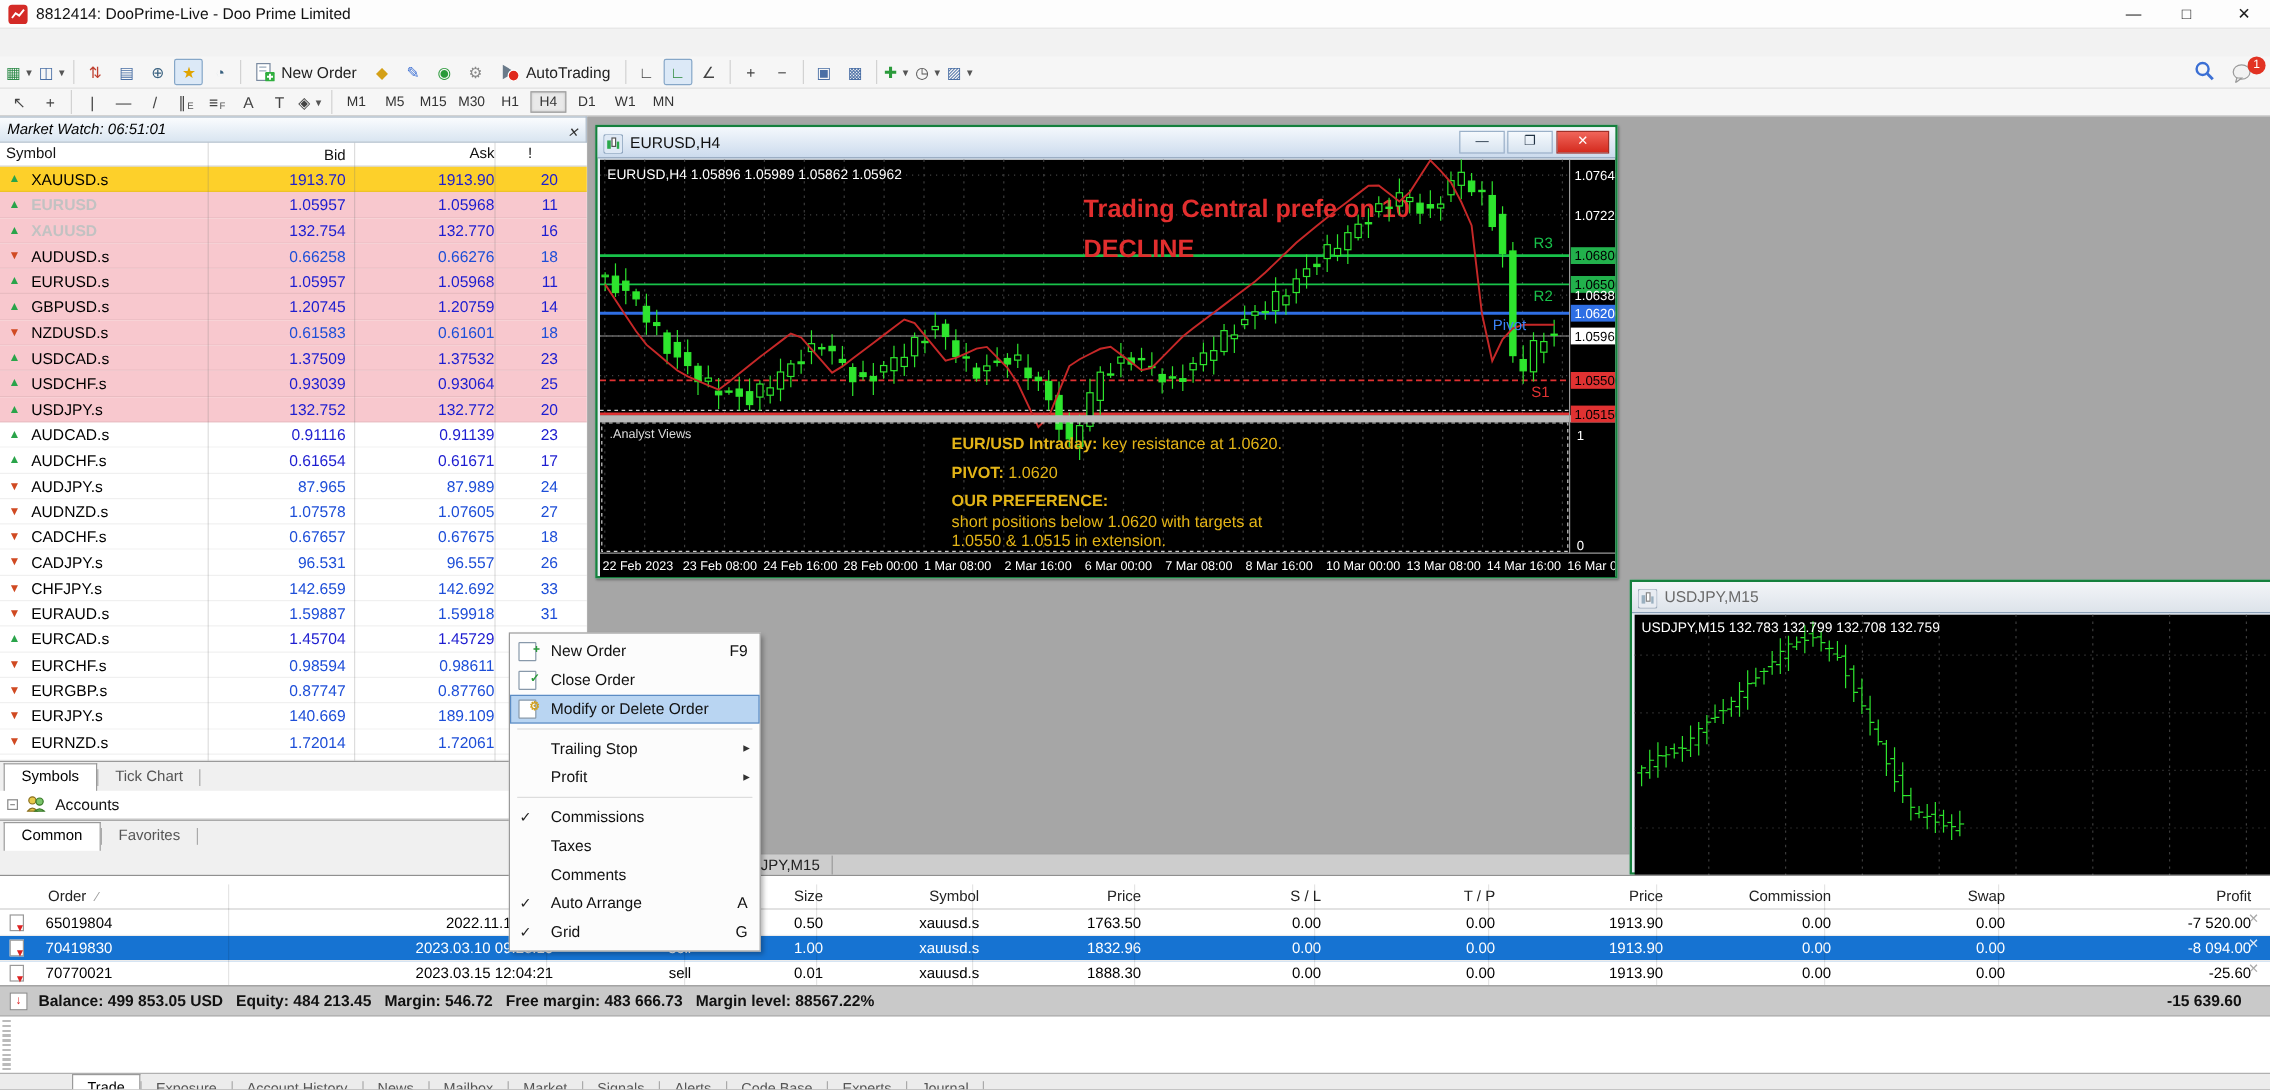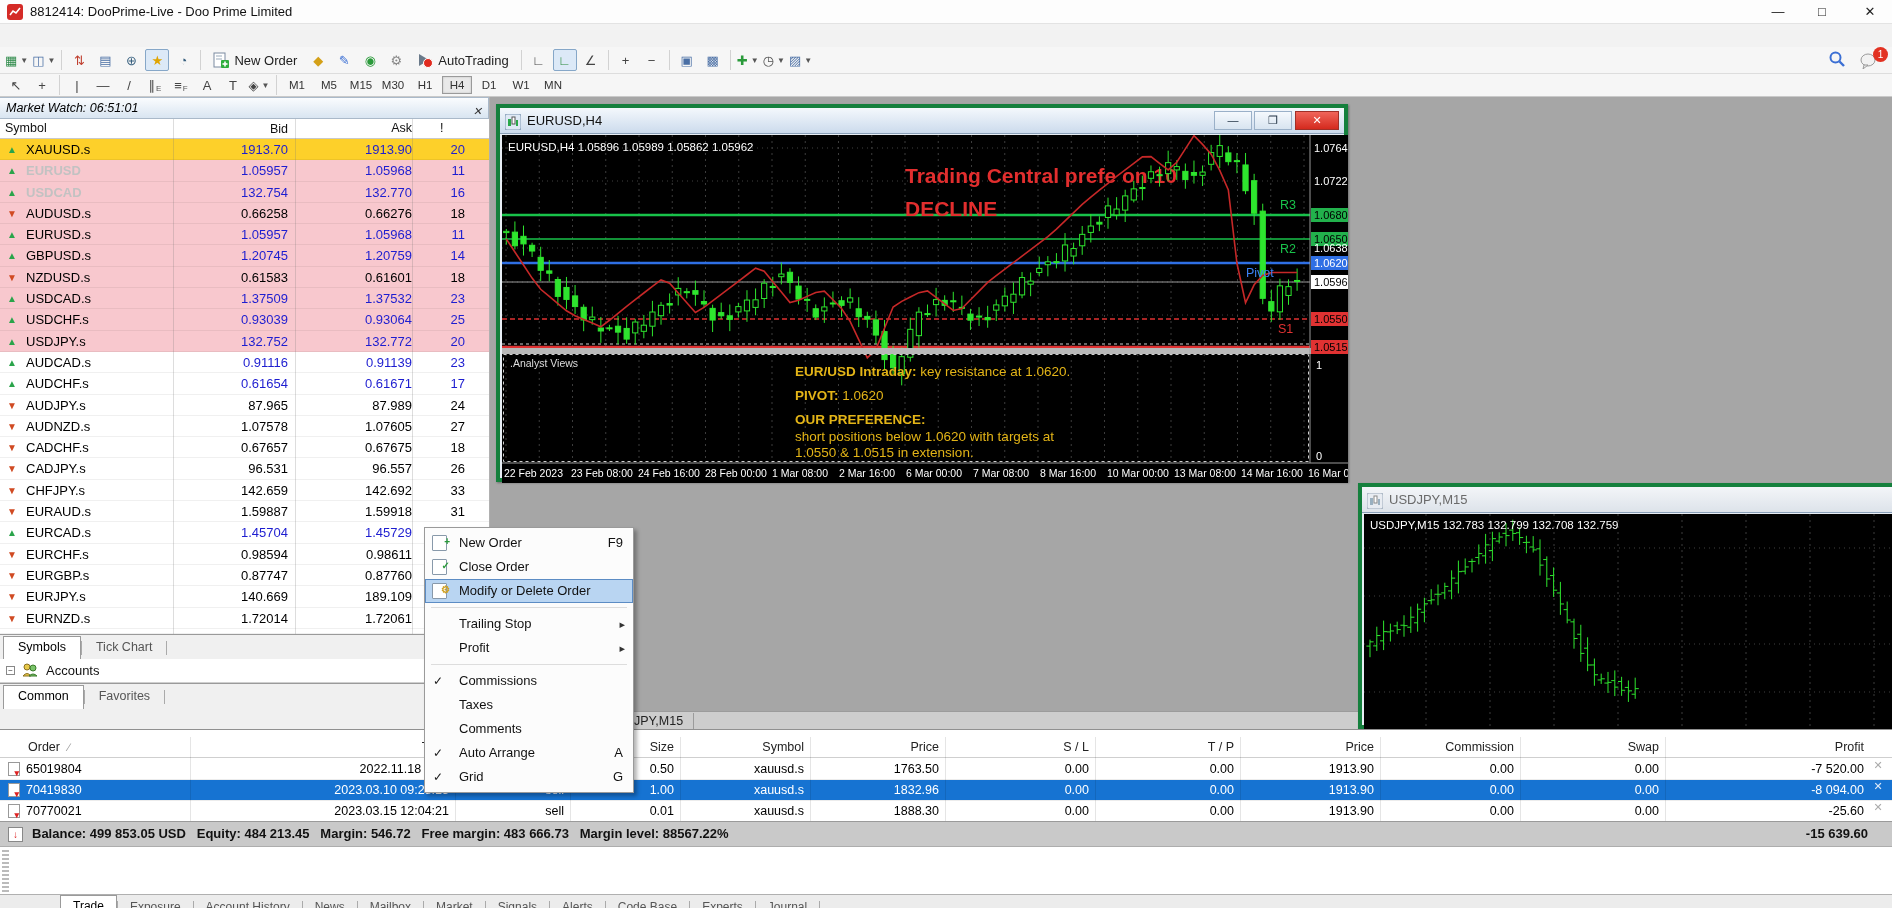--- a/index.html
+++ b/index.html
@@ -35,59 +35,59 @@
   .panelhdr .x { position:absolute; right:6px; top:3px; font-size:11px; color:#333; }
   #mw-colhdr { position:relative; height:20px; background:#fff; border-bottom:1px solid #c9c9c9; font-size:12.5px; }
   #mw-rows { position:relative; background:#fff; }
   .mwrow { position:relative; height:21.3px; line-height:21.3px; border-bottom:1px solid rgba(0,0,0,0.06); }
   .mwrow .arr { position:absolute; left:7px; top:0; font-size:10px; }
   .mwrow .sym { position:absolute; left:26px; top:0; font-size:13px; color:#000; }
   .mwrow .bid { position:absolute; left:120px; width:168px; text-align:right; font-size:13px; }
   .mwrow .ask { position:absolute; left:300px; width:112px; text-align:right; font-size:13px; }
   .mwrow .spr { position:absolute; left:400px; width:65px; text-align:right; font-size:13px; }
   .up .bid,.up .ask,.up .spr { color:#1d1dd0; }
-  .dn .bid,.dn .ask,.dn .spr { color:#000000; }
+  .dn .bid,.dn .ask,.dn .spr { color:#1d4ed8; }
   .up .arr { color:#2aa44a; } .dn .arr { color:#d04a22; }
   .bg-yellow { background:#fdd02a; } .bg-pink { background:#f8c8ce; }
   .disabled .sym { color:#c2c2c2;font-weight:bold; }
   .mwdiv { position:absolute; top:0; width:1px; background:rgba(120,120,120,0.25); }
   .tabstrip { position:relative; height:25px; background:#f0f0f0; border-top:1px solid #9a9a9a; display:flex; align-items:flex-start; padding-left:3px; }
   .tab { height:21px; line-height:20px; padding:0 14px; font-size:12.5px; color:#555; margin-top:2px; }
   .tab.active { background:#fff; border:1px solid #9a9a9a; border-bottom:none; color:#000; margin-top:1px; height:24px; }
   .tabdiv { width:1px; height:14px; background:#aaa; margin-top:6px; }
   #nav-body { height:24px; background:#fff; border-bottom:1px solid #cfcfcf; position:relative; }
   #nav-body .exp { position:absolute; left:6px; top:7px; width:9px; height:9px; border:1px solid #888; background:#fff; font-size:8px; line-height:7px; text-align:center; color:#333; }
   #nav-body .acct-ic { position:absolute; left:22px; top:4px; }
   #nav-body .lbl { position:absolute; left:46px; top:4px; font-size:13px; }
   
   #workspace { position:absolute; left:490px; top:97px; width:1402px; height:632px; background:#a6a6a6; }
   #mdistrip { position:absolute; left:0; top:614px; width:1402px; height:18px; background:#cdcdcd; border-top:1px solid #9b9b9b; }
   #mdistrip .mtab { position:absolute; left:144px; top:1px; font-size:12.5px; color:#222; padding-right:10px; border-right:1px solid #9b9b9b; height:16px; line-height:16px; }
-  .chartwin { position:absolute; background:#e8eef5; border:4px solid #15803d; box-shadow:1px 1px 2px rgba(0,0,0,0.35); }
+  .chartwin { position:absolute; background:#e8eef5; border:2px solid #15803d; box-shadow:1px 1px 2px rgba(0,0,0,0.35); }
   .cw-title { position:relative; height:26px; background:linear-gradient(#f4f8fc,#ccdbed); border-bottom:1px solid #8aa0b8; line-height:25px; }
   .cw-title .ic { position:absolute; left:5px; top:5px; }
   .cw-title .t { position:absolute; left:27px; font-size:13px; color:#111; }
   .cw-title.inactive { background:linear-gradient(#f3f5f8,#dde3ea); }
   .cw-title.inactive .t { color:#6a6a6a; }
   .cwbtn { position:absolute; top:3px; width:38px; height:19px; border:1px solid #9ab0c8; background:linear-gradient(#f5f9fd,#d8e4f0); text-align:center; line-height:17px; font-size:11px; color:#234; }
   .cwbtn.close { background:linear-gradient(#f0655a,#d42a1e); color:#fff; border-color:#a03028; width:44px; }
   
   #ctxmenu { position:absolute; left:424px; top:527px; width:210px; background:#fcfcfc; border:1px solid #9a9a9a; box-shadow:3px 3px 4px rgba(0,0,0,0.3); z-index:60; padding:3px 0; }
   .cmi { position:relative; height:24px; line-height:24px; font-size:13px; color:#111; padding-left:34px; }
   .cmi.hl { background:#b9d5f2; outline:1px solid #5c8cc4; outline-offset:-1px; }
   .cmi .ck { position:absolute; left:8px; font-size:12px; color:#222; }
   .cmi .sc { position:absolute; right:10px; color:#111; }
   .cmi .sub { position:absolute; right:8px; font-size:11px; color:#333; }
   .cmi .mic { position:absolute; left:7px; top:4px; width:15px; height:16px; background:#fff; border:1px solid #8899aa; border-radius:1px; }
   .cmi .mic i { position:absolute; right:-4px; bottom:-4px; font-style:normal; font-size:10px; font-weight:bold; }
   .cmsep { height:1px; background:#ddd; margin:4px 6px; }
   
   #terminal { position:absolute; left:0; top:729px; width:1892px; height:179px; background:#fff; border-top:1px solid #909090; }
   #t-hdr { position:absolute; left:0; top:7px; width:1892px; height:21px; border-bottom:1px solid #cfcfcf; font-size:12.5px; color:#222; }
-  .tcell { position:absolute; top:0; height:21px; line-height:21px; text-align:right; padding-right:6px; }
+  .tcell { position:absolute; top:0; height:21px; line-height:21px; text-align:right; padding-right:6px;margin-left:12px; }
   .trow { position:absolute; left:0; width:1892px; height:21px; font-size:12.5px; color:#000; border-bottom:1px solid #ececec; }
   .trow.sel { background:#1673d2; color:#fff; }
   .trow .oic { position:absolute; left:8px; top:3px; width:12px; height:14px; background:#fff; border:1px solid #999; }
   .trow .oic i { position:absolute; right:0px; bottom:-3px; font-style:normal; font-size:9px; color:#d22; font-weight:bold; }
   .trow .xx { position:absolute; left:1868px; width:20px; text-align:center; color:#aaa; font-size:11px; }
   .trow.sel .xx { color:#dfeaf8; }
   .tvdiv { position:absolute; top:7px; height:84px; width:1px; background:rgba(0,0,0,0.10); }
   #t-balance { position:absolute; left:0; top:91px; width:1892px; height:26px; background:#c9c9c9; border-top:1px solid #9a9a9a; border-bottom:1px solid #adadad; line-height:24px; }
   #t-balance .bic { position:absolute; left:8px; top:5px; width:15px; height:15px; background:#fff; border:1px solid #888; text-align:center; line-height:13px; font-size:10px; color:#d22; font-weight:bold; }
   #t-balance .txt { position:absolute; left:32px; font-weight:bold; font-size:13px; white-space:pre; }
@@ -291,21 +291,21 @@
         </div>
         <div class="mwrow up bg-pink disabled">
           <span class="arr">▲</span>
           <span class="sym">EURUSD</span>
           <span class="bid">1.05957</span>
           <span class="ask">1.05968</span>
           <span class="spr">11</span>
         </div>
         <div class="mwrow up bg-pink disabled">
           <span class="arr">▲</span>
-          <span class="sym">USDCAD</span>
+          <span class="sym">XAUUSD</span>
           <span class="bid">132.754</span>
           <span class="ask">132.770</span>
           <span class="spr">16</span>
         </div>
         <div class="mwrow dn bg-pink">
           <span class="arr">▼</span>
           <span class="sym">AUDUSD.s</span>
           <span class="bid">0.66258</span>
           <span class="ask">0.66276</span>
           <span class="spr">18</span>

